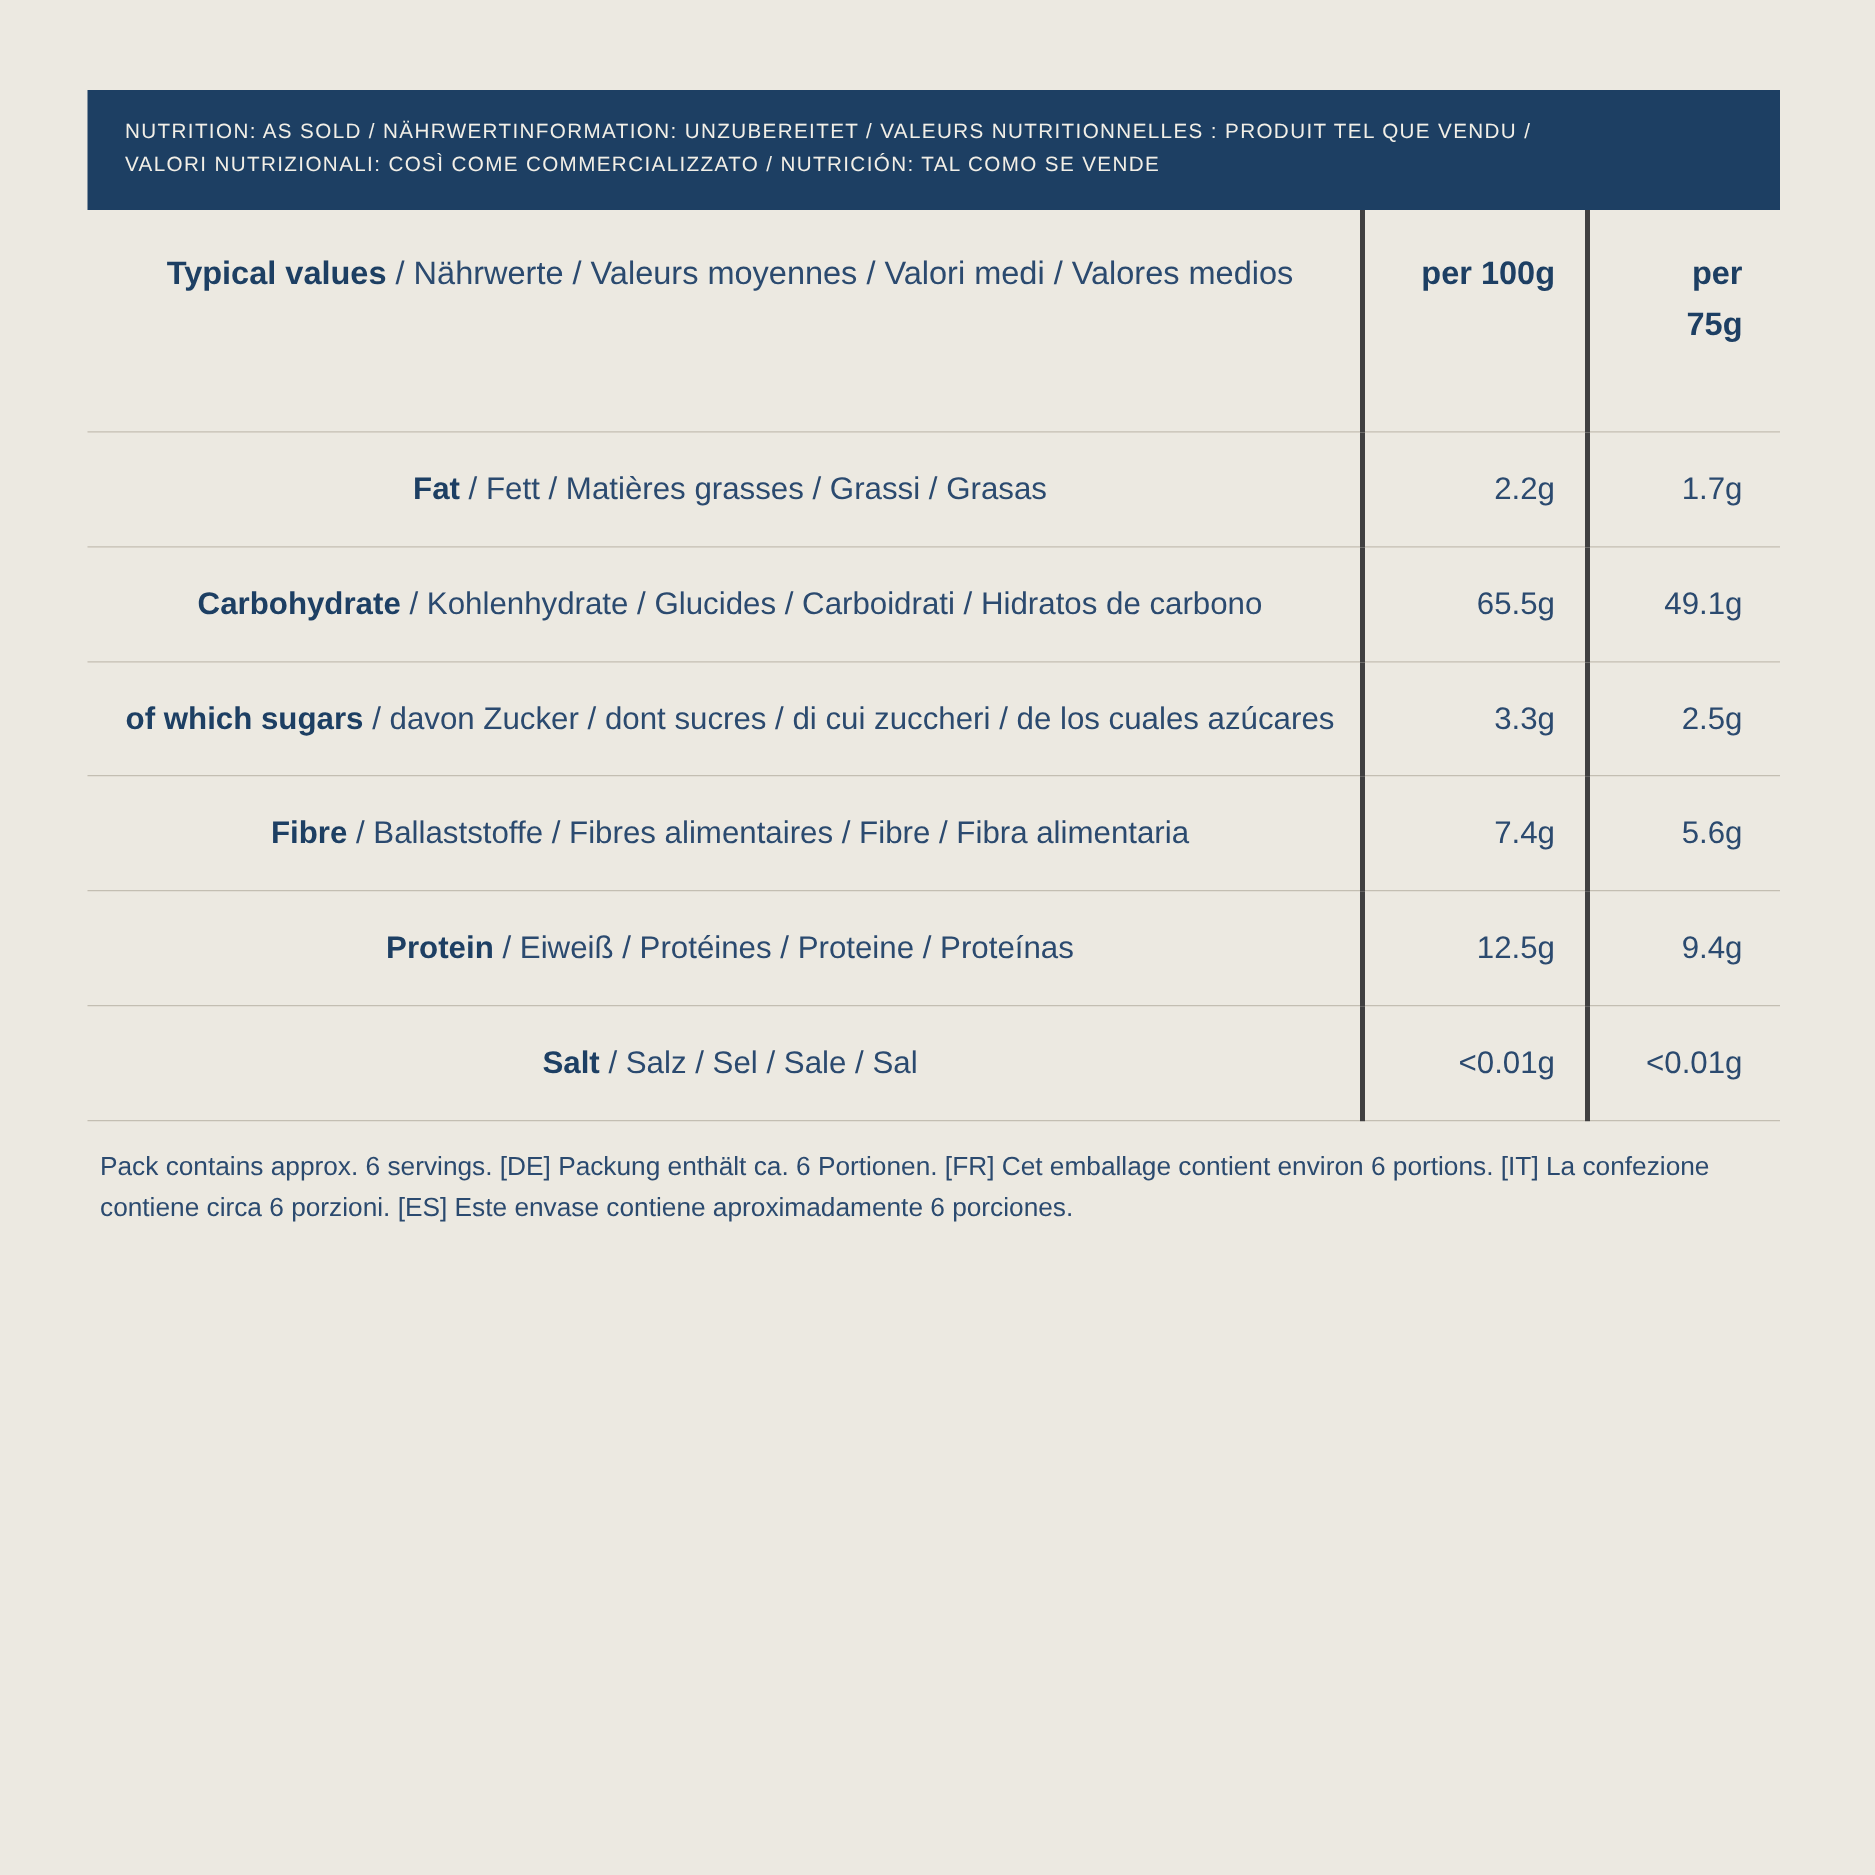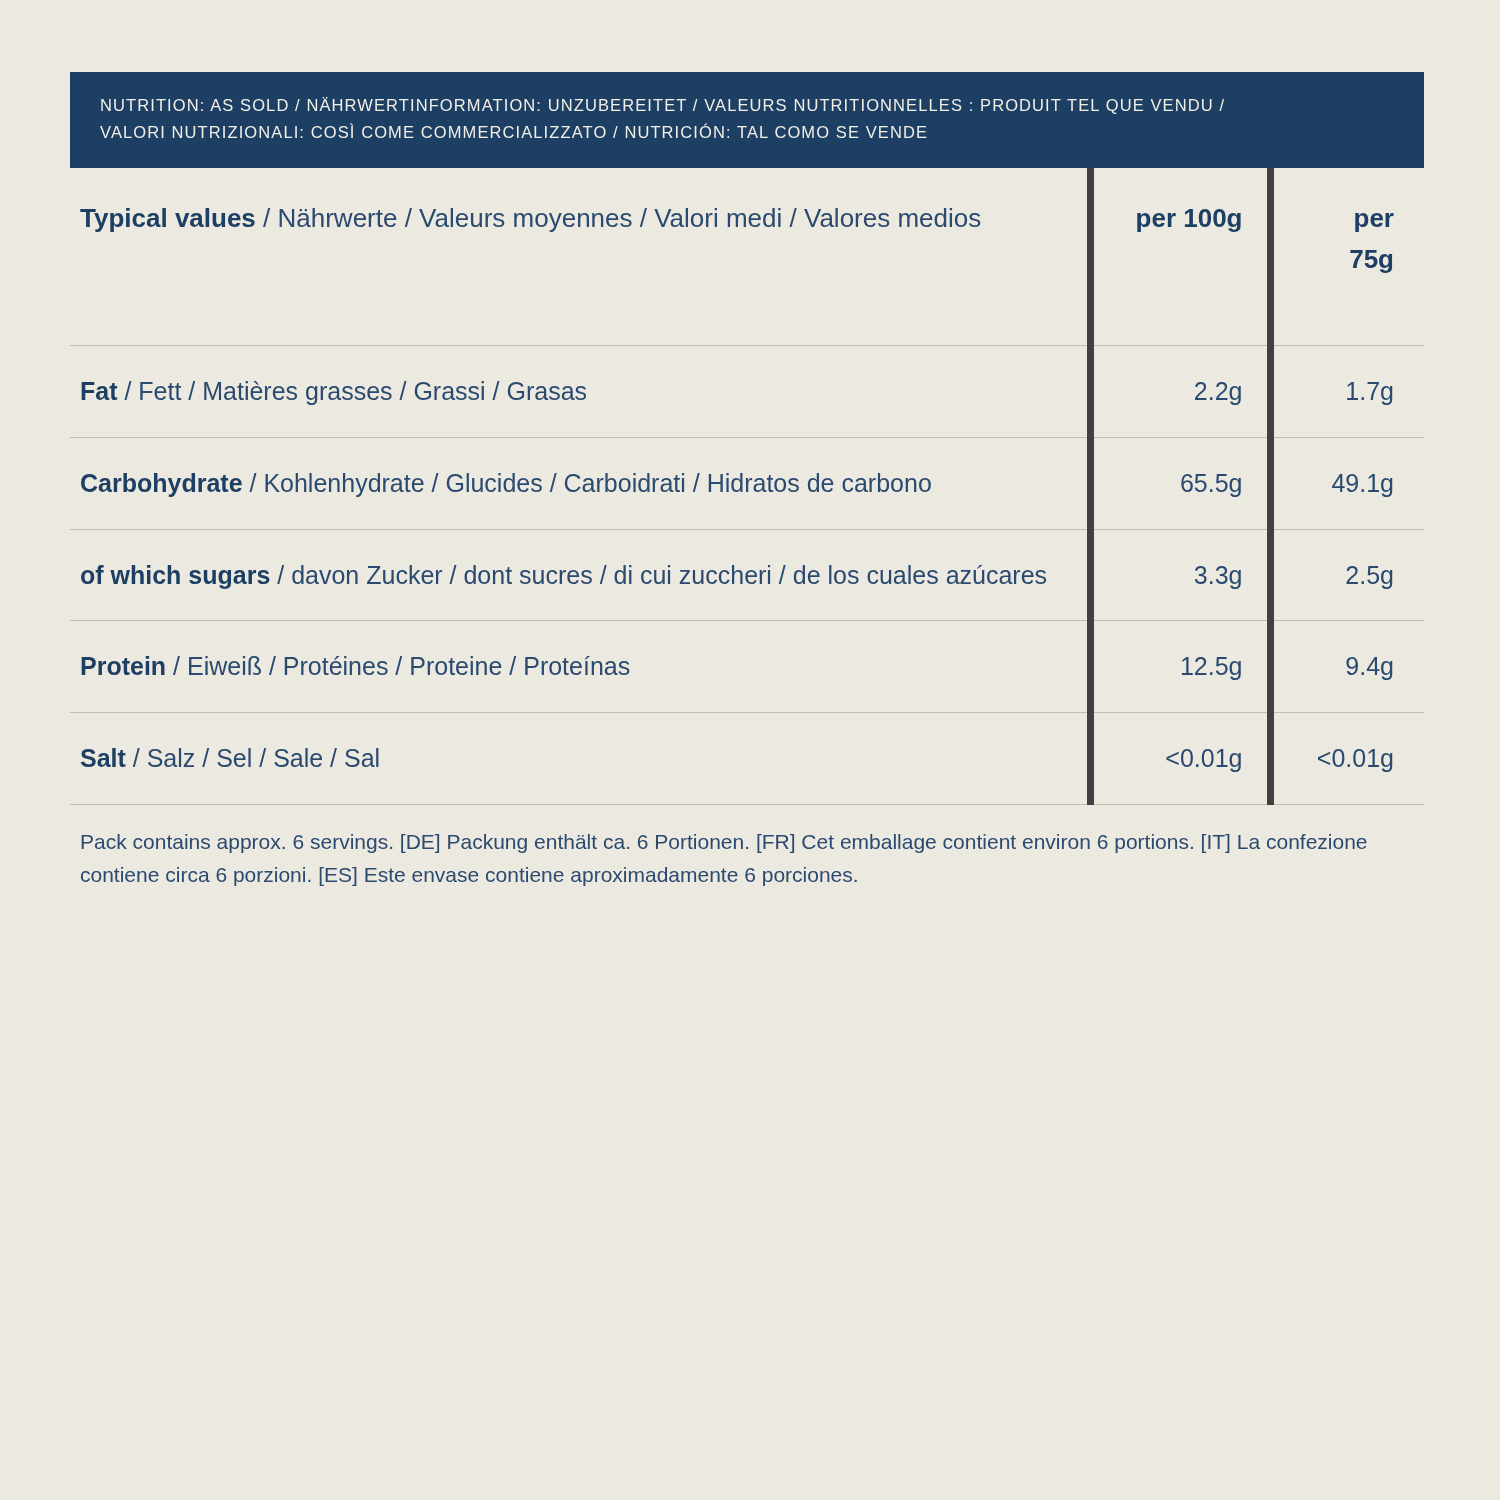--- a/index.html
+++ b/index.html
@@ -46,21 +46,21 @@
     width: 100%;
     border-collapse: collapse;
     table-layout: fixed;
   }
   .nutri-table col.c-label { width: 1020px; }
   .nutri-table col.c-v1 { width: 180px; }
   .nutri-table col.c-v2 { width: 154px; }
 
   .nutri-table td, .nutri-table th {
     vertical-align: top;
-    text-align: left;
+    text-align: center;
     padding: 0;
   }
   .hdr-row td {
     padding-top: 30px;
     padding-bottom: 66px;
     border-bottom: 1px solid #c3beb2;
   }
   .row td {
     padding-top: 26px;
     padding-bottom: 26px;
@@ -79,21 +79,21 @@
   .label-cell b {
     font-weight: 700;
     color: #1d3f63;
   }
   .val-cell {
     text-align: right !important;
     font-size: 25px;
     line-height: 1.55;
     color: #2b4a6f;
     padding-right: 24px !important;
-    border-left: 7px solid #404040;
+    border-left: 4px solid #404040;
   }
   .val-cell.second {
     padding-right: 30px !important;
     padding-left: 32px;
   }
   .hdr-row .label-cell {
     font-size: 26px;
   }
   .hdr-row .val-cell {
     font-weight: 700;
@@ -149,20 +149,25 @@
           <td class="val-cell">65.5g</td>
           <td class="val-cell second">49.1g</td>
         </tr>
 
         <tr class="row">
           <td class="label-cell"><b>of which sugars</b><span> / davon Zucker / dont sucres / di cui zuccheri / de los cuales azúcares</span></td>
           <td class="val-cell">3.3g</td>
           <td class="val-cell second">2.5g</td>
         </tr>
 
+        <tr class="row">
+          <td class="label-cell"><b>Fibre</b><span> / Ballaststoffe / Fibres alimentaires / Fibre / Fibra alimentaria</span></td>
+          <td class="val-cell">7.4g</td>
+          <td class="val-cell second">5.6g</td>
+        </tr>
 
         <tr class="row">
           <td class="label-cell"><b>Protein</b><span> / Eiweiß / Protéines / Proteine / Proteínas</span></td>
           <td class="val-cell">12.5g</td>
           <td class="val-cell second">9.4g</td>
         </tr>
 
         <tr class="row last">
           <td class="label-cell"><b>Salt</b><span> / Salz / Sel / Sale / Sal</span></td>
           <td class="val-cell">&lt;0.01g</td>

